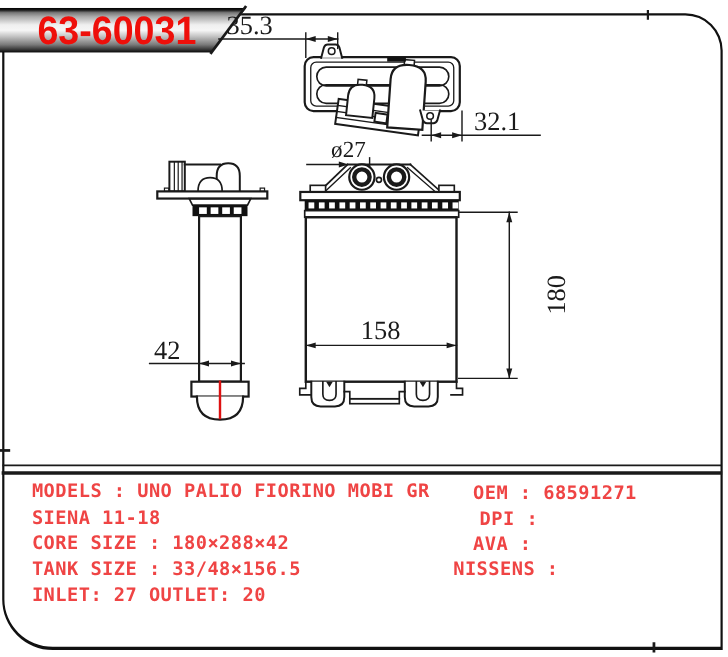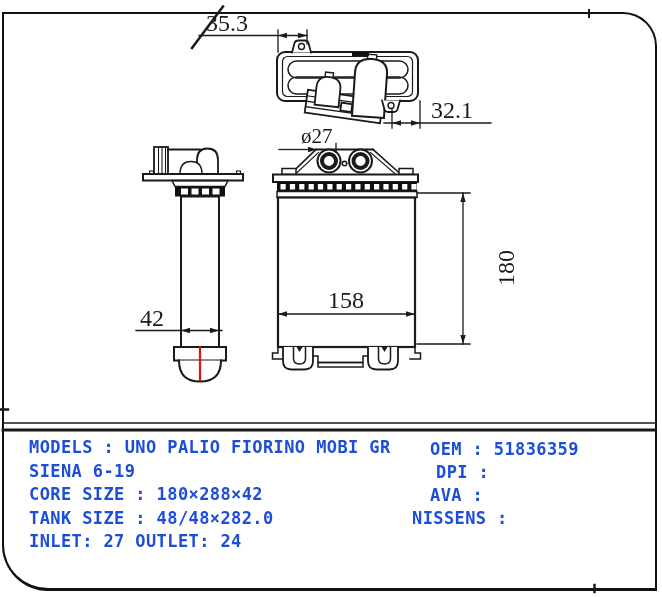--- a/index.html
+++ b/index.html
@@ -14,29 +14,32 @@
         clip-path:polygon(0 0,100% 0,85.7% 100%,0 100%);
         background:linear-gradient(180deg,#000 0%,#161616 5%,#787878 11%,#ababab 20%,
                    #efefef 38%,#f6f6f6 50%,#c2c2c2 64%,#7a7a7a 82%,#353535 93%,#000 100%);}
   .banner .pn{position:absolute;left:34px;top:0;line-height:41px;font-size:36px;font-weight:bold;
         color:var(--pn-red,#ee0f0a);transform:scaleX(.95);transform-origin:left center;
         letter-spacing:0px;white-space:nowrap;}
   svg{position:absolute;left:0;top:0;}
   svg text{font-family:"Liberation Serif","DejaVu Serif",serif;fill:#1a1a1a;}
   
   .spec{position:absolute;font-family:"DejaVu Sans Mono","Liberation Mono",monospace;
-        font-weight:bold;font-size:17px;letter-spacing:.4px;color:#1d4ed8;white-space:nowrap;}
+        font-weight:bold;font-size:17px;letter-spacing:.4px;color:#ef4444;white-space:nowrap;}
 </style>
 </head>
 <body>
 
 <div class="page">
 
   <div class="page-border"></div>
 
+  <div class="banner">
+    <span class="pn">63-60031</span>
+  </div>
 
   <svg width="662" height="597" viewBox="0 0 662 597">
     <g stroke="#1a1a1a" fill="none" stroke-linecap="square">
 
       <line x1="192" y1="48" x2="223" y2="6.5" stroke-width="2.5"></line>
 
       <g>
         <rect x="277" y="52" width="141" height="49" rx="8" stroke-width="2"></rect>
         <rect x="282.5" y="56.5" width="130" height="40" rx="5" stroke-width="1.2"></rect>
         <rect x="288" y="61" width="120" height="17" rx="8.5" stroke-width="1.5"></rect>
@@ -187,23 +190,23 @@
     <text x="206" y="31" font-size="24">35.3</text>
     <text x="431" y="118" font-size="24">32.1</text>
     <text x="301" y="143" font-size="21">ø27</text>
     <text x="346" y="308" font-size="24" text-anchor="middle">158</text>
     <text transform="translate(514 268) rotate(-90)" font-size="24" text-anchor="middle">180</text>
     <text x="140" y="326" font-size="24">42</text>
   </svg>
 
   <div>
     <div class="spec" style="left:29px;top:437px">MODELS : UNO PALIO FIORINO MOBI GR</div>
-    <div class="spec" style="left:29px;top:461px">SIENA 6-19</div>
+    <div class="spec" style="left:29px;top:461px">SIENA 11-18</div>
     <div class="spec" style="left:29px;top:484px">CORE SIZE : 180×288×42</div>
-    <div class="spec" style="left:29px;top:508px">TANK SIZE : 48/48×282.0</div>
-    <div class="spec" style="left:29px;top:531px">INLET: 27 OUTLET: 24</div>
-    <div class="spec" style="left:430px;top:439px">OEM : 51836359</div>
+    <div class="spec" style="left:29px;top:508px">TANK SIZE : 33/48×156.5</div>
+    <div class="spec" style="left:29px;top:531px">INLET: 27 OUTLET: 20</div>
+    <div class="spec" style="left:430px;top:439px">OEM : 68591271</div>
     <div class="spec" style="left:436px;top:462px">DPI :</div>
     <div class="spec" style="left:430px;top:485px">AVA :</div>
     <div class="spec" style="left:412px;top:508px">NISSENS :</div>
   </div>
 
 </div>
 
 </body></html>

